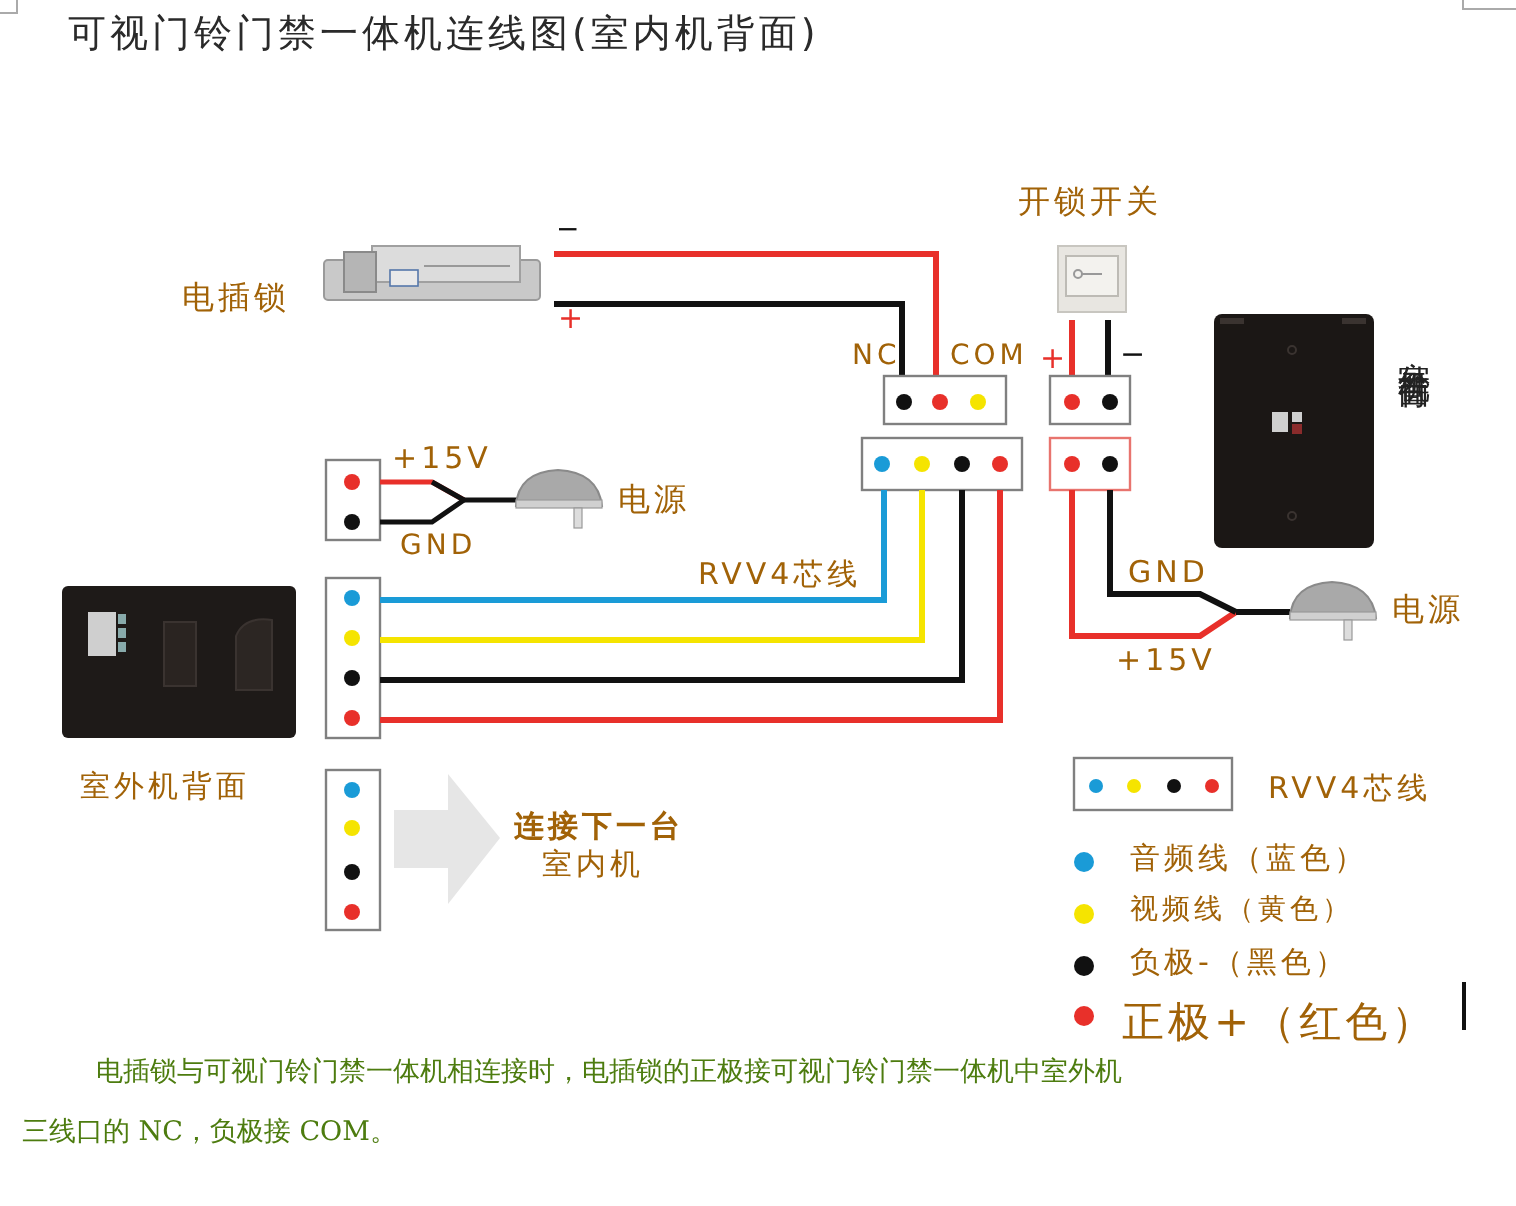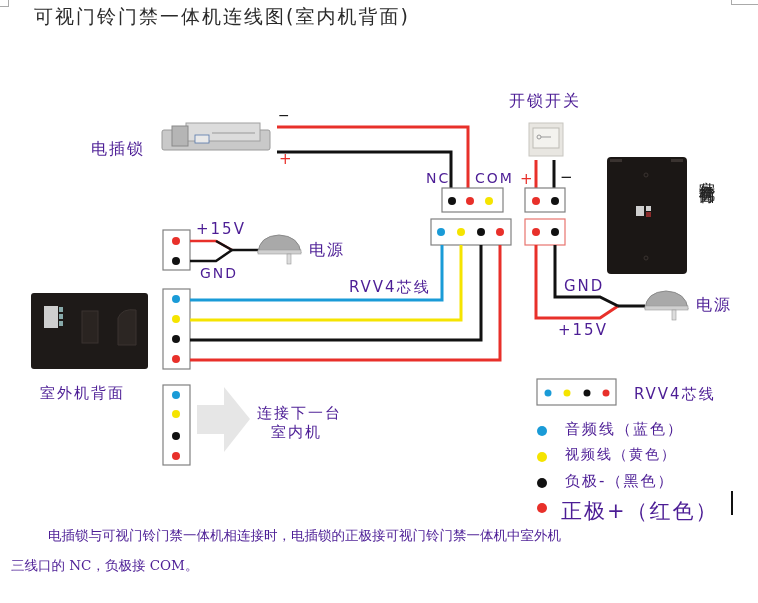--- a/index.html
+++ b/index.html
@@ -1,24 +1,24 @@
 <!DOCTYPE html>
 <html><head>
 <meta charset="utf-8">
 <style>
   html, body { margin: 0; padding: 0; background: #ffffff; }
   body { width: 758px; height: 603px; position: relative; overflow: hidden; font-family: "DejaVu Sans", sans-serif; color: #222; }
   .abs { position: absolute; }
   .title { left: 34px; top: 4px; font-size: 19px; letter-spacing: 2px; color: #2a2a2a; white-space: nowrap; }
   .corner-tl { left: 0; top: 0; width: 8px; height: 6px; border-right: 1px solid #aaa; border-bottom: 1px solid #aaa; }
   .corner-tr { left: 731px; top: 0; width: 27px; height: 4px; border-left: 1px solid #aaa; border-bottom: 1px solid #aaa; }
-  .label { font-size: 15px; letter-spacing: 2px; white-space: nowrap; color: #4c1d95; }
+  .label { font-size: 15px; letter-spacing: 2px; white-space: nowrap; color: #a16207; }
   .mono { font-family: "DejaVu Sans", sans-serif; letter-spacing: 2px; }
   .vert { writing-mode: vertical-rl; text-orientation: upright; font-size: 16px; letter-spacing: 2px; }
-  .para { font-family: "DejaVu Serif", serif; font-size: 13.5px; color: #4c1d95; white-space: nowrap; }
+  .para { font-family: "DejaVu Serif", serif; font-size: 13.5px; color: #4d7c0f; white-space: nowrap; }
 </style>
 </head>
 <body>
 
 <div class="abs corner-tl"></div>
 <div class="abs corner-tr"></div>
 
 <div class="abs title">可视门铃门禁一体机连线图(室内机背面)</div>
 
 <svg class="abs" style="left:0;top:0" width="758" height="603">
@@ -172,21 +172,21 @@
 <div class="abs label mono" style="left:200px;top:265px;font-size:14px;">GND</div>
 <div class="abs label" style="left:309px;top:240px;font-size:16px;">电源</div>
 
 <div class="abs label mono" style="left:349px;top:278px;font-size:15px;">RVV4芯线</div>
 
 <div class="abs label mono" style="left:564px;top:277px;font-size:15px;">GND</div>
 <div class="abs label mono" style="left:558px;top:321px;font-size:15px;">+15V</div>
 <div class="abs label" style="left:696px;top:295px;font-size:16px;">电源</div>
 
 <div class="abs label" style="left:40px;top:384px;font-size:15px;">室外机背面</div>
-<div class="abs label" style="left:257px;top:404px;font-size:15px;">连接下一台</div>
+<div class="abs label" style="left:257px;top:404px;font-size:15px;font-weight:bold;">连接下一台</div>
 <div class="abs label" style="left:271px;top:423px;font-size:15px;">室内机</div>
 
 <div class="abs label mono" style="left:634px;top:385px;font-size:15px;">RVV4芯线</div>
 <div class="abs label" style="left:565px;top:420px;font-size:15px;">音频线（蓝色）</div>
 <div class="abs label" style="left:565px;top:446px;font-size:14px;">视频线（黄色）</div>
 <div class="abs label" style="left:565px;top:472px;font-size:15px;text-align:right;">负极-（黑色）</div>
 <div class="abs label" style="left:561px;top:497px;font-size:21px;">正极+（红色）</div>
 
 <div class="abs para" style="left:48px;top:527px;">电插锁与可视门铃门禁一体机相连接时，电插锁的正极接可视门铃门禁一体机中室外机</div>
 <div class="abs para" style="left:11px;top:557px;">三线口的 NC，负极接 COM。</div>

